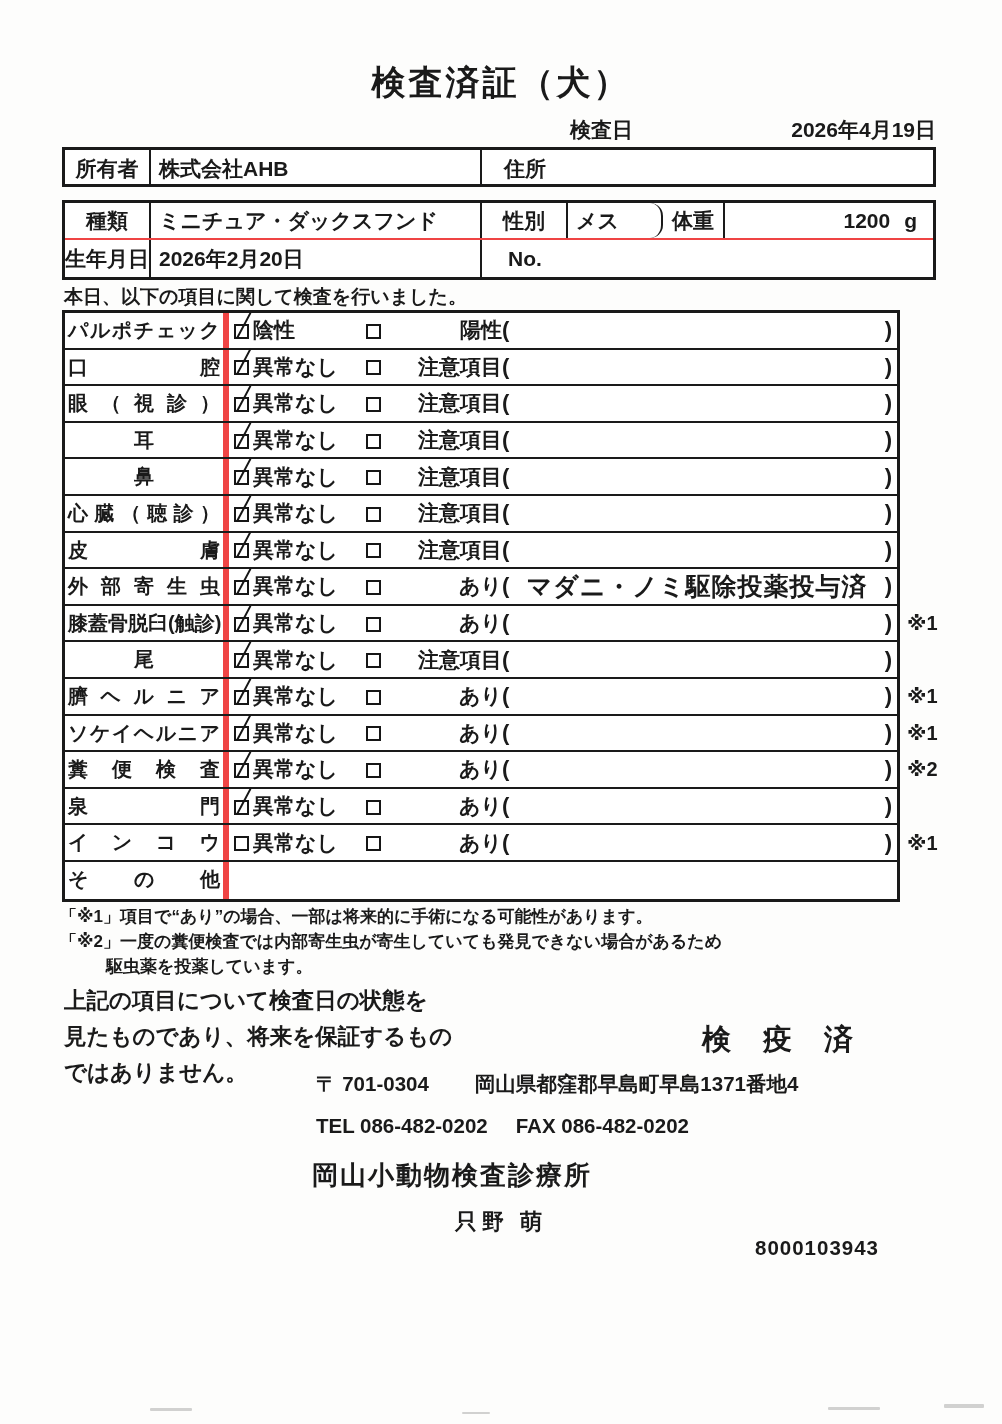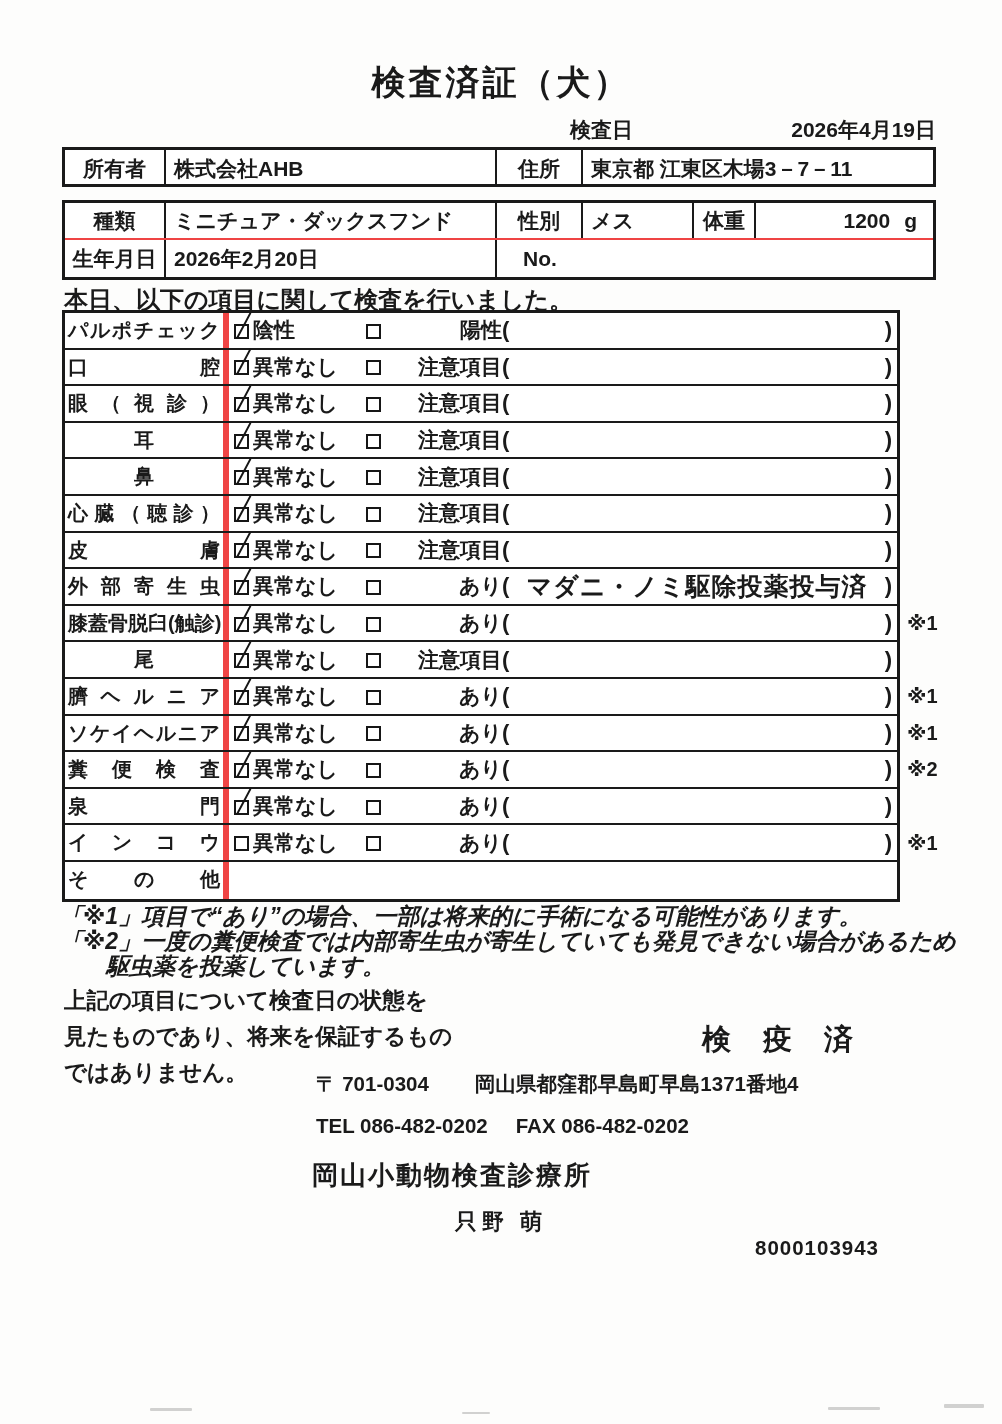--- a/index.html
+++ b/index.html
@@ -43,29 +43,29 @@
   .htable-pet .hrow:first-child { border-bottom:2px solid #ef4444; }
   .hcell {
     display:flex; align-items:center;
     font-size:21px;
     border-right:2px solid #1a1a1a;
     padding:17px 8px;
     white-space:nowrap; overflow:hidden;
   }
   .hcell:last-child { border-right:none; }
   .hcell.lab { justify-content:center; padding:0 2px; }
-  .w-label { width:101px; flex:none; }
+  .w-label { width:86px; flex:none; }
   .w-value { width:331px; flex:none; }
   .w-label2 { width:86px; flex:none; }
-  .w-sex { width:111px; flex:none; }
+  .w-sex { width:95px; flex:none;border-radius:13px; }
   .w-wlab { width:62px; flex:none; }
   .grow { flex:1; }
   .weight-cell { justify-content:flex-end; padding-right:16px; gap:14px;margin-left:42px; }
 
-  .intro { top:284px; left:64px; font-size:24px; }
+  .intro { top:284px; left:64px; font-size:19px; }
 
   
   .ctable {
     top:310px; left:62px; width:838px;
     border:3px solid #1a1a1a;
     background:#fff;
   }
   .trow {
     position:relative;
     display:flex; align-items:stretch;
@@ -119,21 +119,21 @@
     font-size:25px; letter-spacing:1px; white-space:nowrap;
   }
   .row-note {
     position:absolute;
     left:calc(100% + 10px); top:50%;
     transform:translateY(-50%);
     font-size:20px; white-space:nowrap;
   }
 
   
-  .notes { top:904px; left:60px; font-size:23px; line-height:25px;font-style:italic; }
+  .notes { top:904px; left:60px; font-size:17px; line-height:25px; }
   .notes .indent { padding-left:46px; }
   .disclaimer { top:983px; left:64px; font-size:22.5px; line-height:36px; }
   .stamp {
     top:1020px; left:702px;
     font-size:29px; letter-spacing:12px; white-space:nowrap;
   }
   .addr-line { top:1070px; left:316px; display:flex; gap:46px; font-size:20.5px; }
   .tel-line  { top:1114px; left:316px; display:flex; gap:28px; font-size:20.5px; }
   .clinic    { top:1158px; left:312px; font-size:26px; letter-spacing:2px; }
   .vet       { top:1198px; left:455px; font-size:22px; letter-spacing:5px;margin-top:9px; }
@@ -151,21 +151,20 @@
   <div class="abs date-row">
     <span>検査日</span>
     <span>2026年4月19日</span>
   </div>
 
   <div class="abs htable htable-owner">
     <div class="hrow">
       <div class="hcell lab w-label">所有者</div>
       <div class="hcell w-value">株式会社AHB</div>
       <div class="hcell lab w-label2">住所</div>
-      <div class="hcell grow">東京都 江東区木場3－7－11</div>
     </div>
   </div>
 
   <div class="abs htable htable-pet">
     <div class="hrow">
       <div class="hcell lab w-label">種類</div>
       <div class="hcell w-value">ミニチュア・ダックスフンド</div>
       <div class="hcell lab w-label2">性別</div>
       <div class="hcell w-sex">メス</div>
       <div class="hcell lab w-wlab">体重</div>

